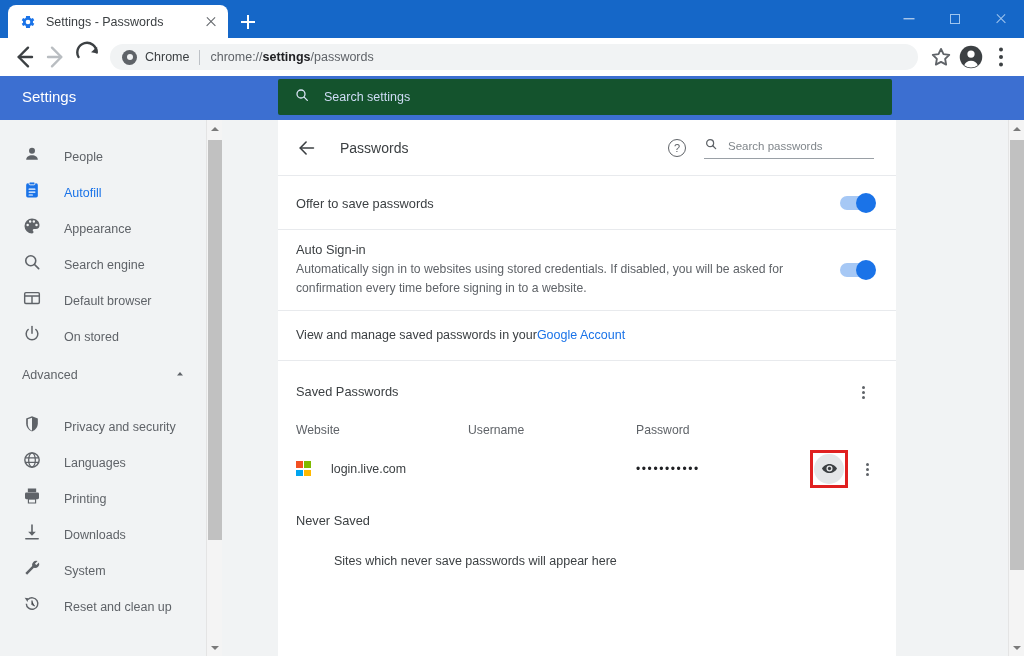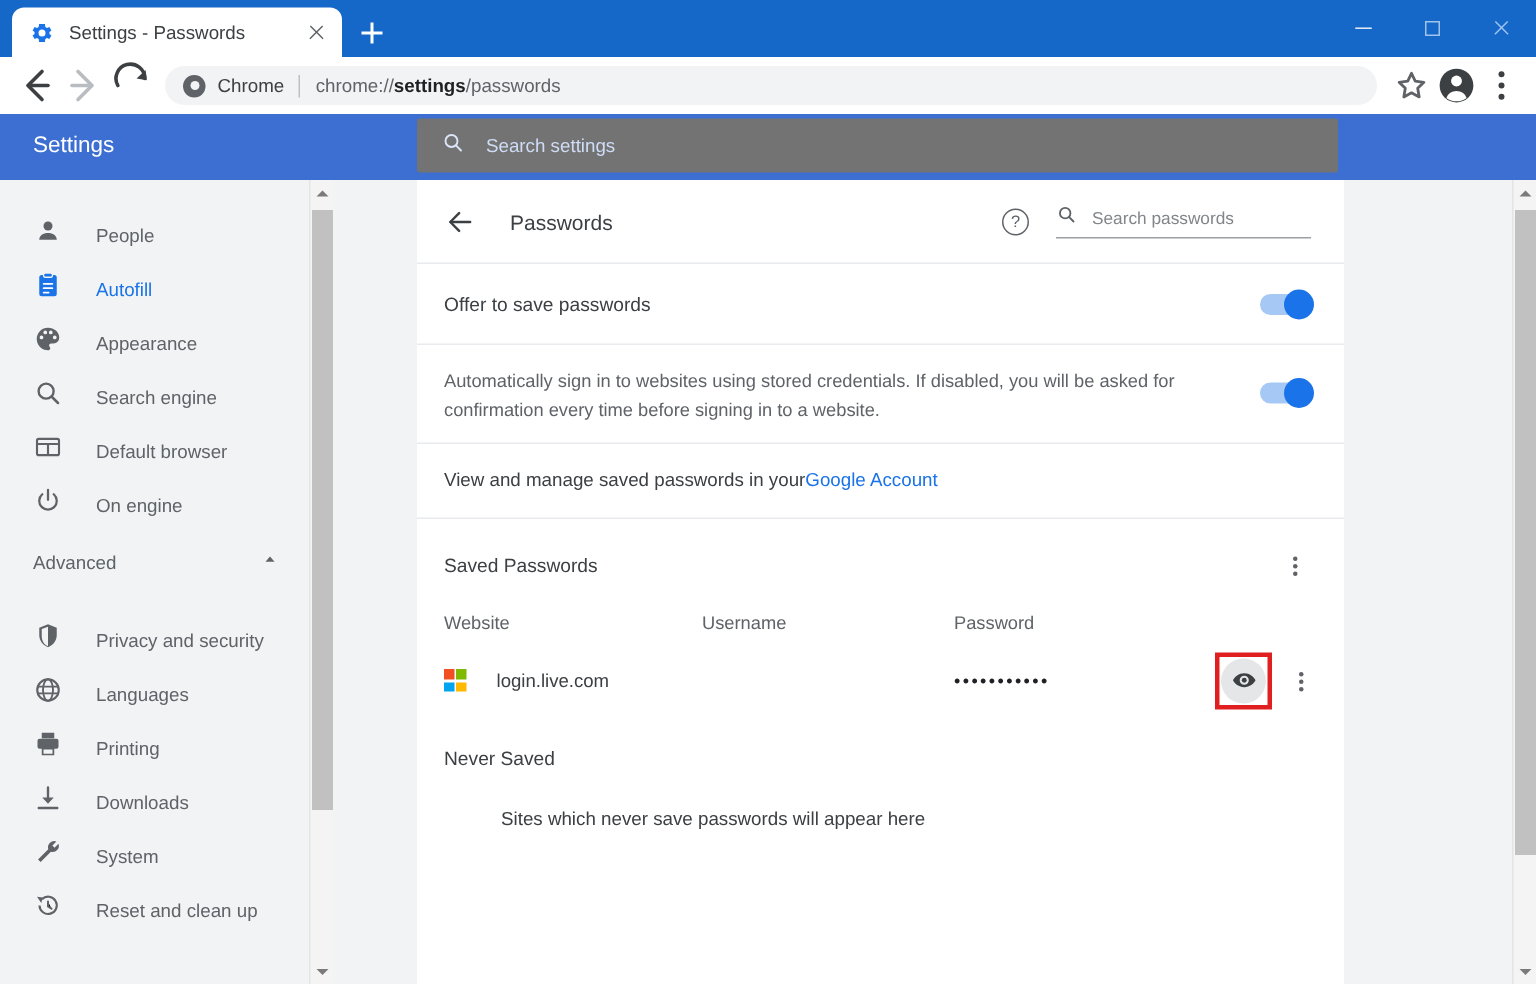--- a/index.html
+++ b/index.html
@@ -85,21 +85,21 @@
   
   .settings-header {
     position: absolute; top: 76px; left: 0; width: 1024px; height: 44px;
     background: #3c6fd1;
   }
   .settings-title {
     position: absolute; left: 22px; top: 12px; font-size: 15px; color: #ffffff; font-weight: 400;
   }
   .settings-search {
     position: absolute; left: 278px; top: 79px; width: 614px; height: 36px;
-    background: #737373; border-radius: 2px; display: flex; align-items: center; padding: 0 16px;
+    background: #14532d; border-radius: 2px; display: flex; align-items: center; padding: 0 16px;
   }
   .settings-search .srch-label {
     font-size: 12.5px; color: #cfdcf5; margin-left: 14px;
   }
 
   
   .body-area {
     position: absolute; top: 120px; left: 0; width: 1024px; height: 536px;
     background: #f1f3f4;
   }
@@ -368,21 +368,21 @@
         <span class="lbl">Default browser</span>
       </div>
 
       <div class="nav-item">
         <span class="ico">
           <svg width="20" height="20" viewBox="0 0 24 24">
               <path fill="none" stroke="#5f6368" stroke-width="1.8" stroke-linecap="round" d="M7.4 6.6a7 7 0 109.2 0"></path>
               <path stroke="#5f6368" stroke-width="1.8" stroke-linecap="round" d="M12 3v8"></path>
             </svg>
         </span>
-        <span class="lbl">On engine</span>
+        <span class="lbl">On stored</span>
       </div>
 
       <div style="height:14px"></div>
       <div class="adv-row">
         <span class="lbl">Advanced</span>
         <span>
           <svg width="12" height="12" viewBox="0 0 24 24">
               <path fill="#5f6368" d="M12 8l6 7H6z"></path>
             </svg>
         </span>
@@ -490,20 +490,21 @@
         <span class="txt">
           <span class="row-title">Offer to save passwords</span>
         </span>
         <span class="toggle">
             <span class="knob"></span>
           </span>
       </div>
 
       <div class="row-setting" style="padding-top:12px;padding-bottom:12px;">
         <span class="txt">
+          <span class="row-title" style="display:block">Auto Sign-in</span>
           <span class="row-sub" style="display:block">Automatically sign in to websites using stored credentials. If disabled, you will be asked for confirmation every time before signing in to a website.</span>
         </span>
         <span class="toggle">
             <span class="knob"></span>
           </span>
       </div>
 
       <div class="row-link">
         <span>View and manage saved passwords in your </span>
           <a>Google Account</a>

